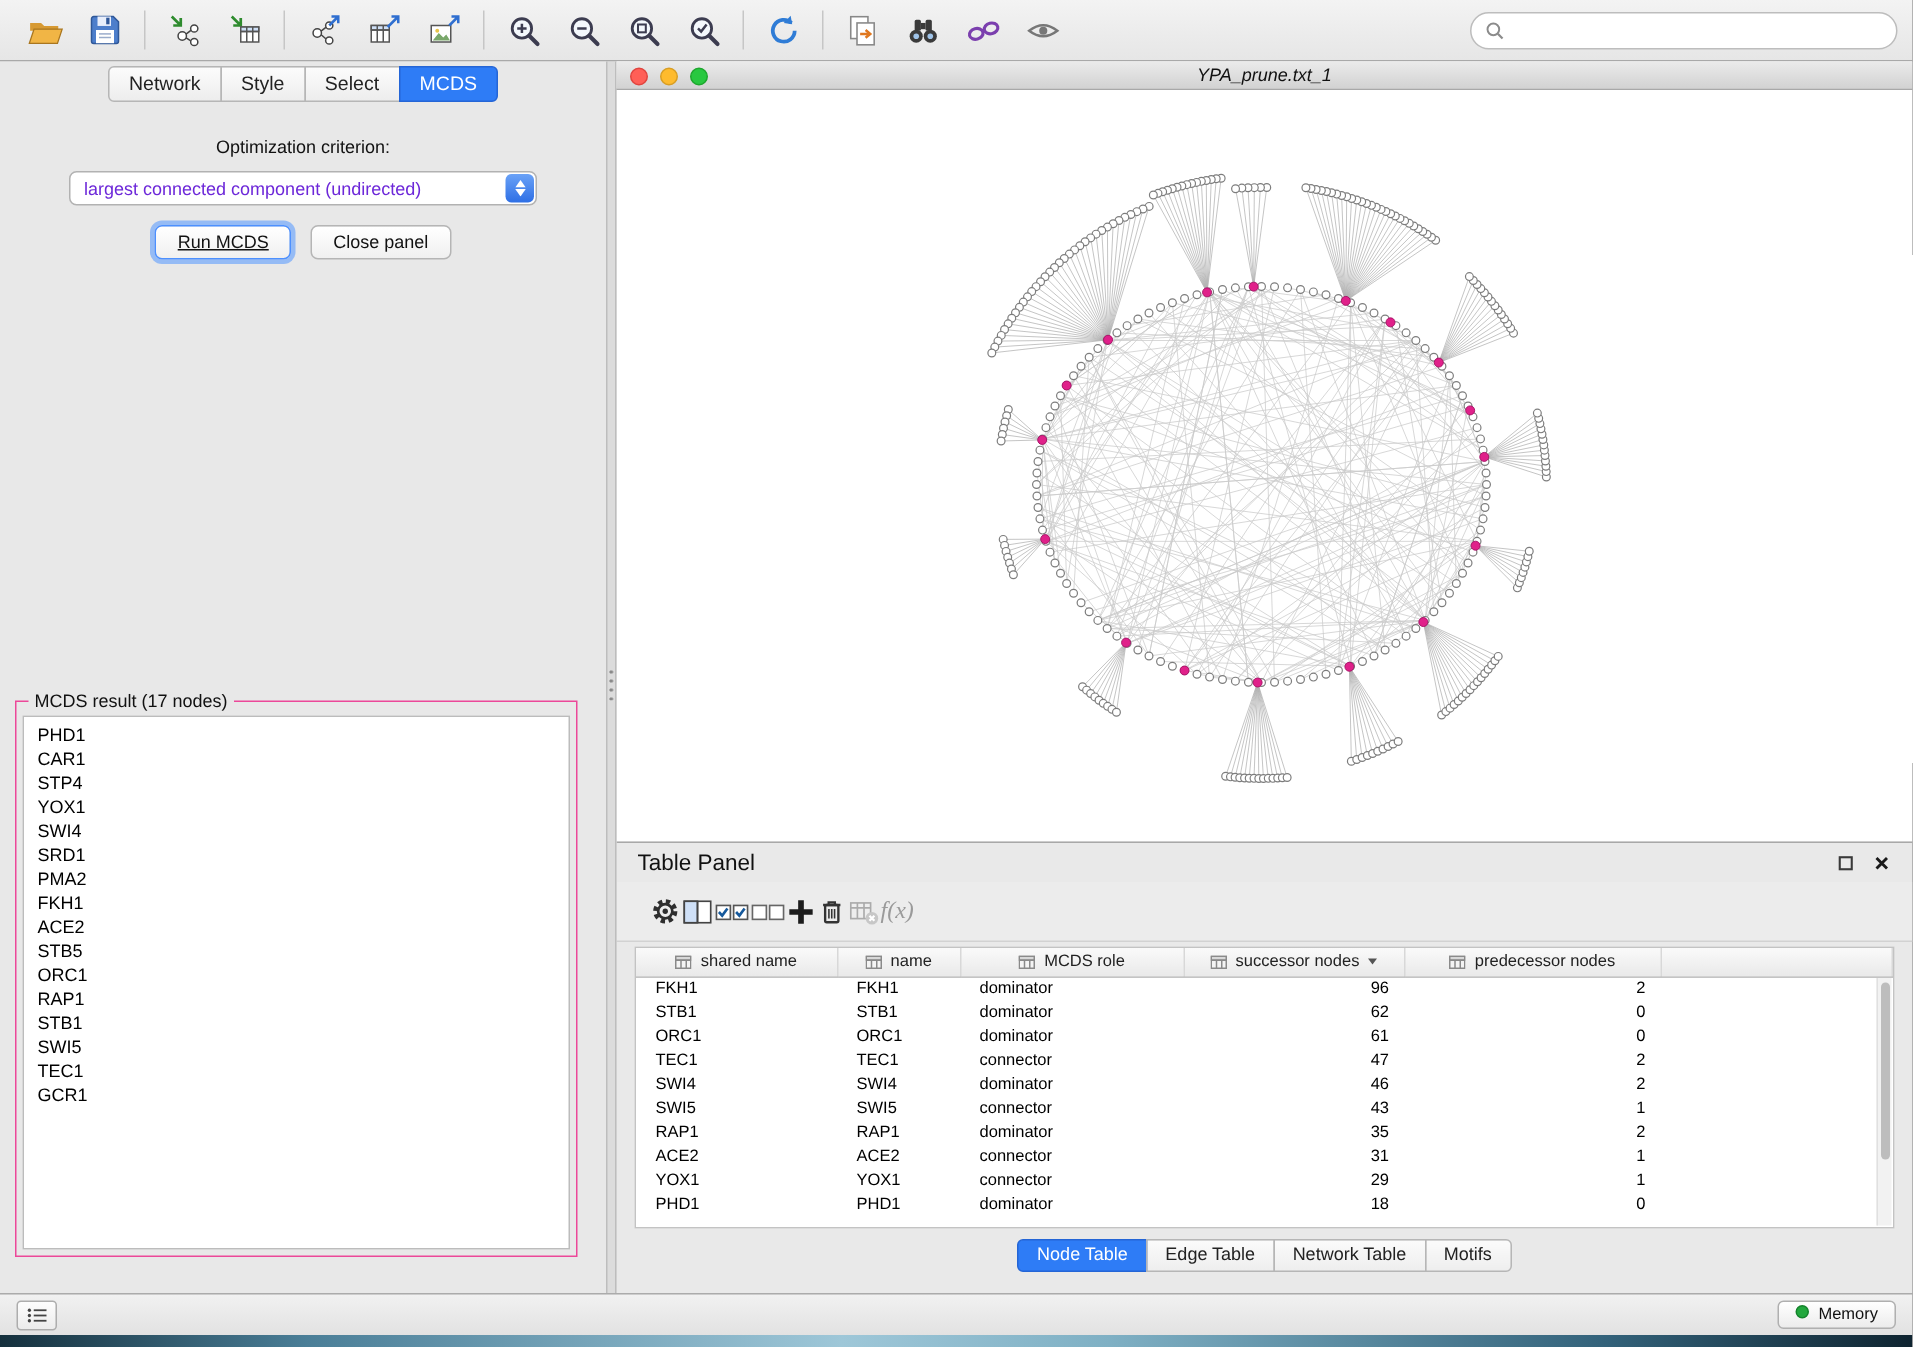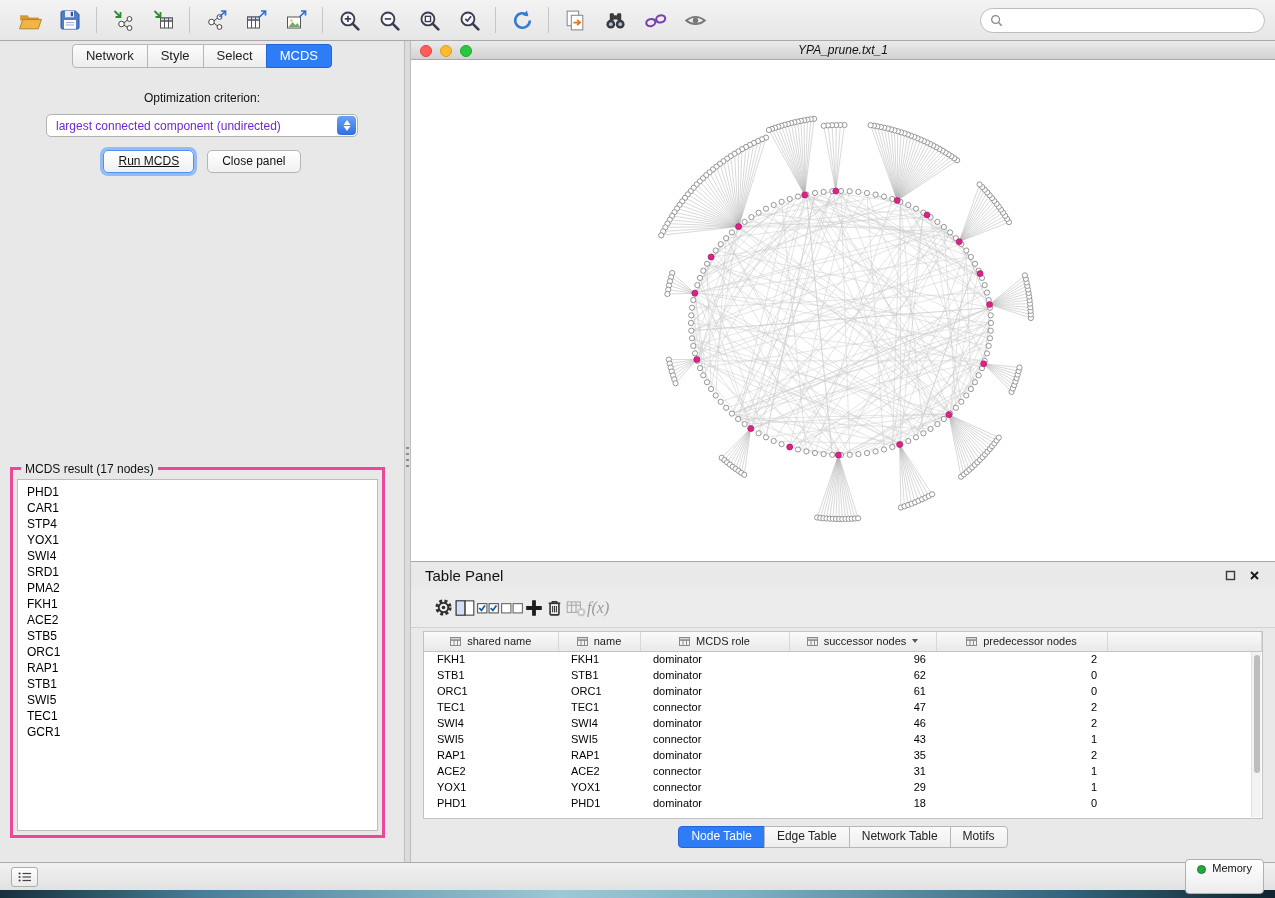--- a/index.html
+++ b/index.html
@@ -33,21 +33,21 @@
   .criterion-label { text-align:center; font-size:12px; margin-top:23px; color:#111; }
   .dropdown { margin:9px auto 0; width:312px; height:23px; background:#fff; border:1px solid #b2b2b2; border-radius:5px;
               display:flex; align-items:center; position:relative; font-size:12px; padding-left:9px; color:#6d28d9; }
   .dd-stepper { position:absolute; right:1px; top:1px; bottom:1px; width:19px; border-radius:4px;
                 background:linear-gradient(#6aa2f7,#2e6fe5); display:flex; flex-direction:column;
                 align-items:center; justify-content:center; gap:1px; }
   .btn-row { display:flex; justify-content:center; gap:13px; margin-top:13px; }
   .mac-btn { font-size:12px; font-family:"Liberation Sans",sans-serif; padding:3px 14px 4px; color:#111;
              background:linear-gradient(#ffffff,#f0f0f0); border:1px solid #b5b5b5; border-radius:5px; }
   .mac-btn.focus { border-color:#4d90fe; box-shadow:0 0 0 3px rgba(80,150,255,0.55);text-decoration:underline; }
-  .result-group { position:absolute; left:10px; right:19px; top:426px; bottom:24px; border:3px solid #ec4899; }
+  .result-group { position:absolute; left:10px; right:19px; top:426px; bottom:24px; border:1px solid #ec4899; }
   .result-title { position:absolute; top:-8px; left:8px; background:#e8e8e8; padding:0 4px; font-size:12px; color:#111; }
   .result-list { position:absolute; left:4px; right:4px; top:9px; bottom:4px; background:#fff;
                  border:1px solid #bcbcbc; padding:4px 0 0 9px; font-size:12px; line-height:16px; color:#000; overflow:hidden; }
 
   
   .splitter { width:7px; background:#dcdcdc; border-left:1px solid #bdbdbd; border-right:1px solid #bdbdbd; position:relative; }
   .splitter .dots { position:absolute; top:404px; left:1px; width:3px; height:22px;
                     background:radial-gradient(circle 1.2px, #8a8a8a 1.2px, transparent 1.3px) 0 0/3px 6px repeat-y; }
 
   
@@ -88,22 +88,22 @@
             margin-left:-1px; color:#222; }
   .tp-tab:first-child { border-radius:4px 0 0 4px; margin-left:0; }
   .tp-tab:last-child { border-radius:0 4px 4px 0; }
   .tp-tab.selected { background:#2e7cf6; color:#fff; border-color:#2465d6; }
 
   
   .statusbar { height:28px; background:linear-gradient(#f1f1f1,#e2e2e2); border-top:1px solid #ababab;
                display:flex; align-items:center; padding:0 11px; }
   .list-btn { width:27px; height:20px; border:1px solid #adadad; border-radius:3px;
               background:linear-gradient(#fdfdfd,#ececec); display:flex; align-items:center; justify-content:center; }
-  .memory-btn { margin-left:auto; display:flex; align-items:flex-end; gap:6px; border:1px solid #b0b0b0; border-radius:4px;
-                padding:2px 11px 19px; font-size:11px; color:#111; background:linear-gradient(#ffffff,#ececec); }
+  .memory-btn { margin-left:auto; display:flex; align-items:flex-start; gap:6px; border:1px solid #b0b0b0; border-radius:4px;
+                padding:2px 11px 3px; font-size:11px; color:#111; background:linear-gradient(#ffffff,#ececec); }
   .mem-dot { width:9px; height:9px; border-radius:50%; background:#23a83e; border:1px solid #15842c; }
   .desktop-strip { height:8px; background:linear-gradient(90deg,#15303d,#4a7e97 16%,#9ec7d8 44%,#7fb0c4 58%,#33627a 84%,#0f2430); }
 </style>
 </head>
 <body>
 
 <div class="app">
 
   <div class="toolbar">
     <div class="tbtn">

